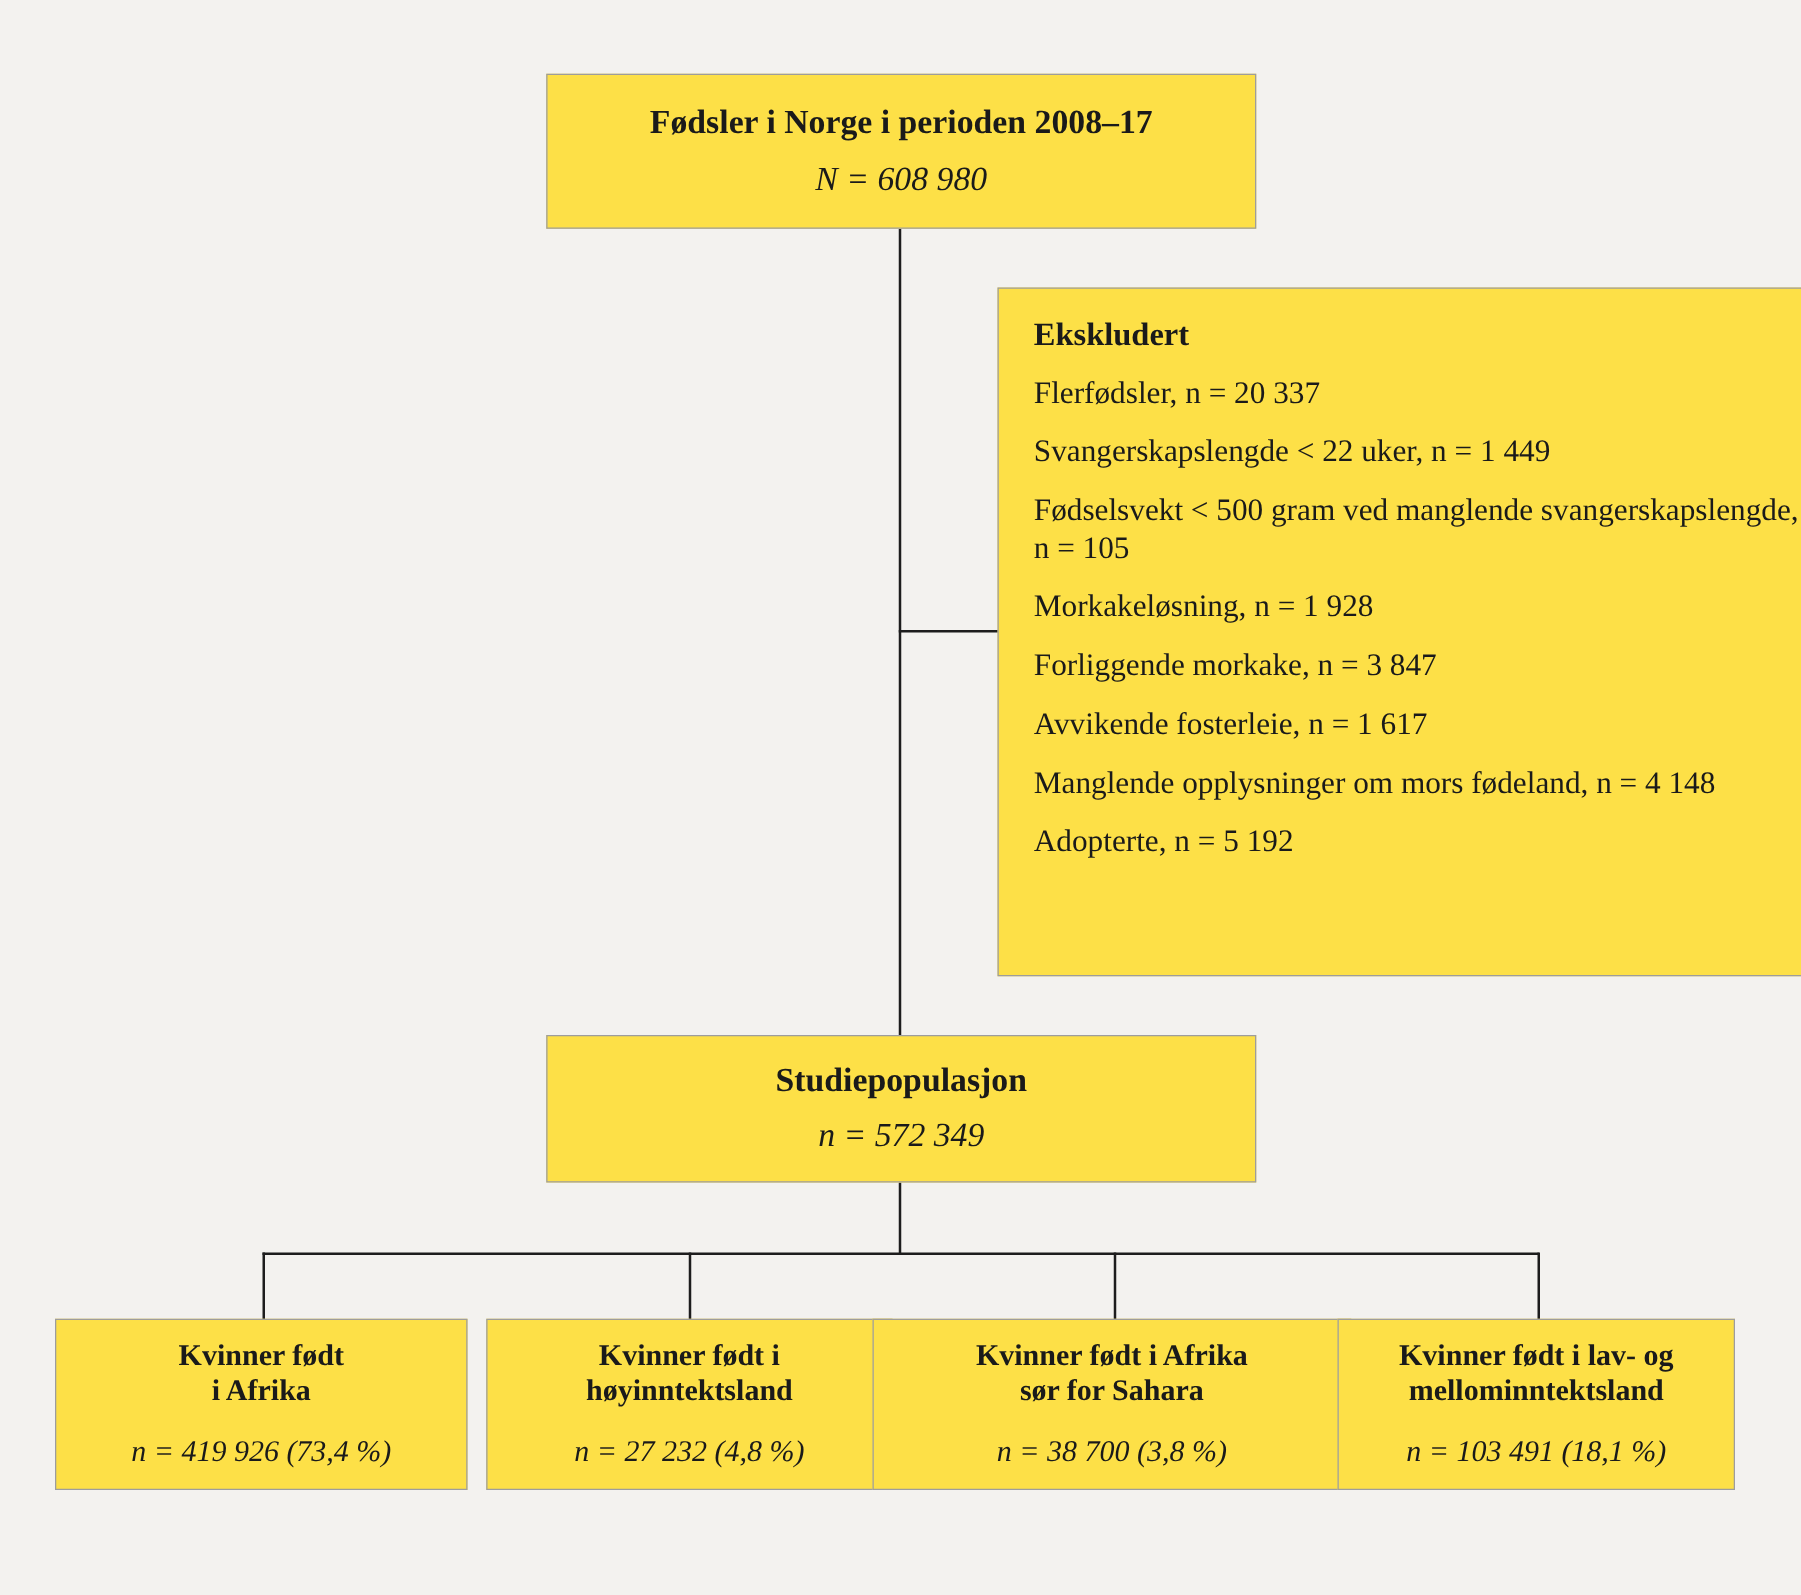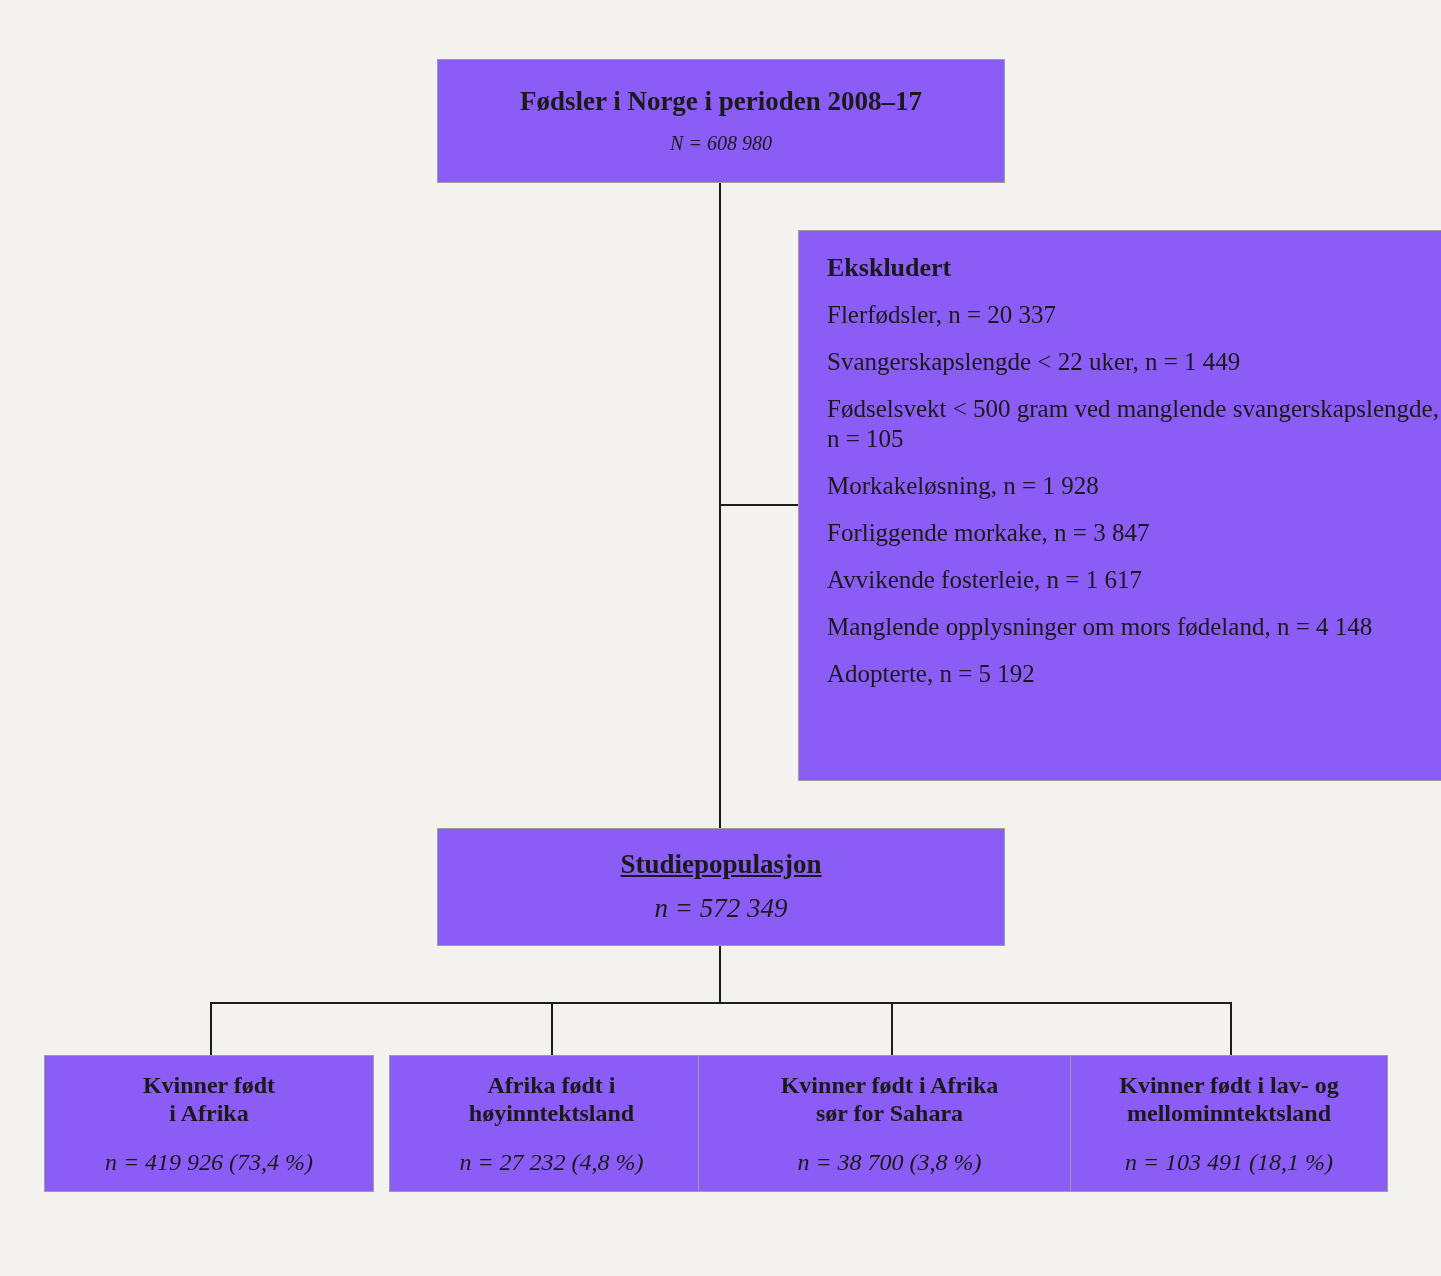--- a/index.html
+++ b/index.html
@@ -24,21 +24,21 @@
   .line {
     position: absolute;
     background: #1d1d1d;
   }
   .line.v { width: 2px; }
   .line.h { height: 2px; }
 
   
   .box {
     position: absolute;
-    background: #8b5cf6;
+    background: #fde047;
     border: 1px solid #9d9d9d;
     box-sizing: border-box;
   }
 
   .box-title {
     font-weight: bold;
     text-align: center;
     line-height: 1.18;
   }
   .box-count {
@@ -52,21 +52,21 @@
     left: 437px;
     top: 59px;
     width: 568px;
     height: 124px;
     display: flex;
     flex-direction: column;
     align-items: center;
     justify-content: center;
   }
   #box-top .box-title { font-size: 27px; }
-  #box-top .box-count { font-size: 20px; margin-top: 14px; text-align: right; }
+  #box-top .box-count { font-size: 27px; margin-top: 14px; text-align: right; }
 
   
   #box-excluded {
     left: 798px;
     top: 230px;
     width: 680px;
     height: 551px;
     padding: 22px 28px 10px 28px;
     display: flex;
     flex-direction: column;
@@ -87,21 +87,21 @@
   #box-study {
     left: 437px;
     top: 828px;
     width: 568px;
     height: 118px;
     display: flex;
     flex-direction: column;
     align-items: center;
     justify-content: center;
   }
-  #box-study .box-title { font-size: 27px; text-decoration: underline; }
+  #box-study .box-title { font-size: 27px; }
   #box-study .box-count { font-size: 27px; margin-top: 12px; }
 
   
   .group-box {
     top: 1055px;
     height: 137px;
     display: flex;
     flex-direction: column;
     align-items: center;
     justify-content: center;
@@ -170,21 +170,21 @@
       <span>Kvinner født</span><br>
       <span>i Afrika</span>
     </div>
     <div class="box-count">
       <i>n = 419 926 (73,4 %)</i>
     </div>
   </div>
 
   <div class="box group-box" id="group-1">
     <div class="box-title">
-      <span>Afrika født i</span><br>
+      <span>Kvinner født i</span><br>
       <span>høyinntektsland</span>
     </div>
     <div class="box-count">
       <i>n = 27 232  (4,8 %)</i>
     </div>
   </div>
 
   <div class="box group-box" id="group-2">
     <div class="box-title">
       <span>Kvinner født i Afrika</span><br>

